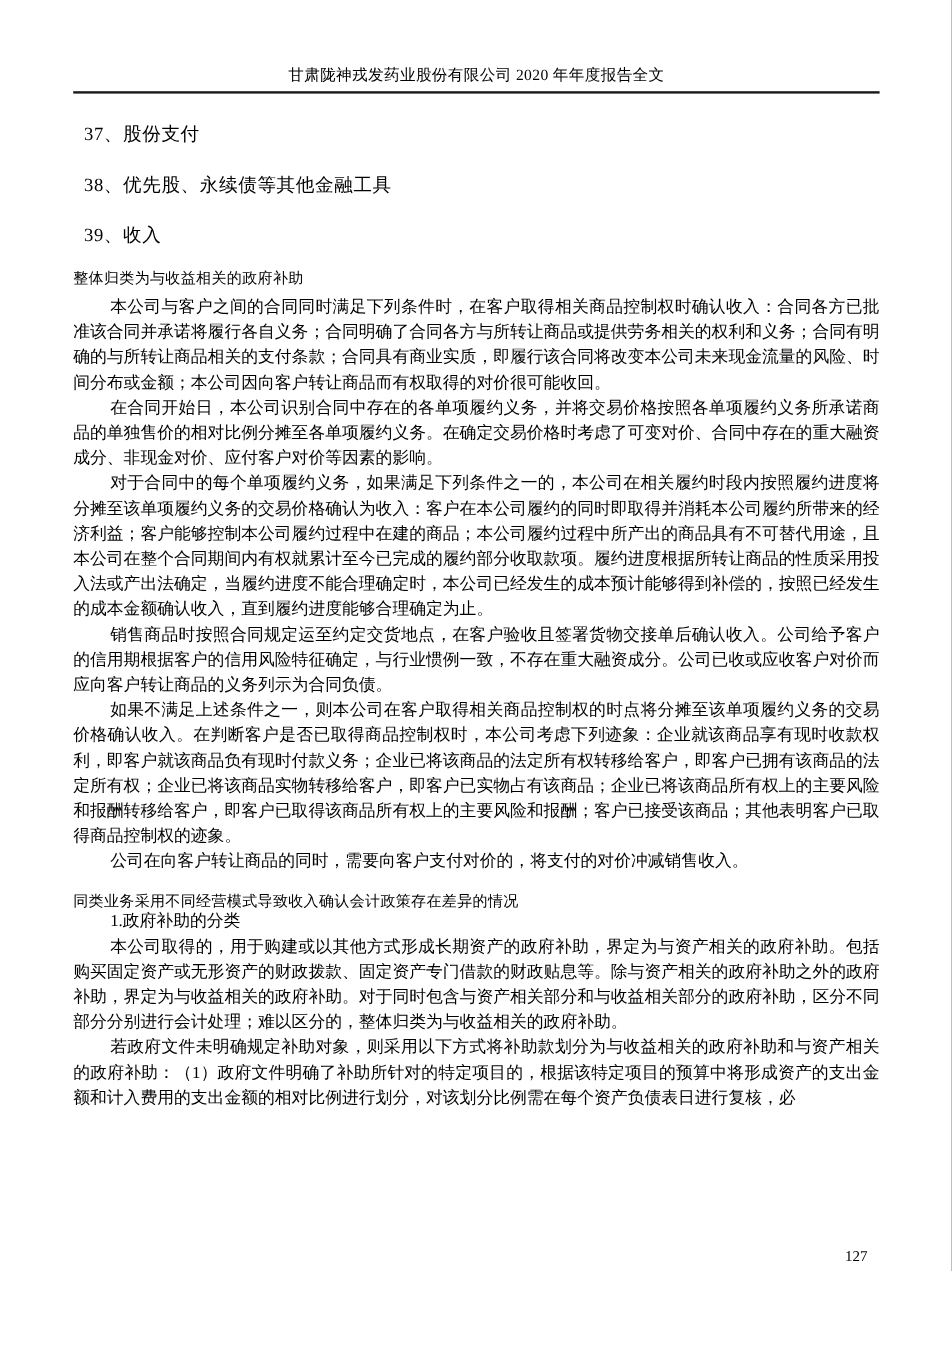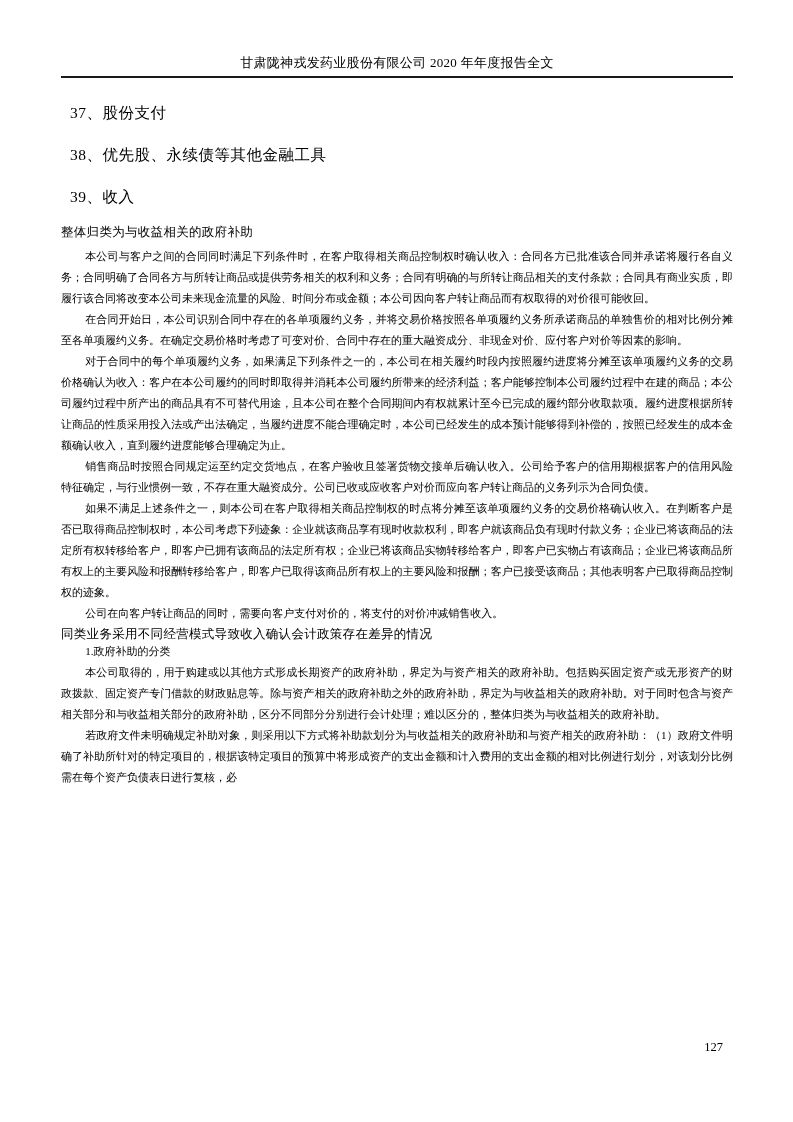--- a/index.html
+++ b/index.html
@@ -39,23 +39,23 @@
     letter-spacing: 0.5px;
   }
   .sec-heading.tight { margin-bottom: 0; }
   .sec-heading.h40 { margin: 23px 0 21px 9px; }
   .note {
     font-size: 12.5px;
     line-height: 14px;
     margin: 20px 0 0 0;
     letter-spacing: 0.3px;
   }
-  .note.after { margin-top: 3px; }
+  .note.after { margin-top: 15px; }
   .body-p {
-    font-size: 11px;
+    font-size: 14px;
     line-height: 21px;
     margin: 0;
     text-align: justify;
     text-indent: 2.2em;
     letter-spacing: 0;
   }
   .body-p.first { margin-top: 7px; }
   .pagenum {
     position: absolute;
     top: 1040px;

